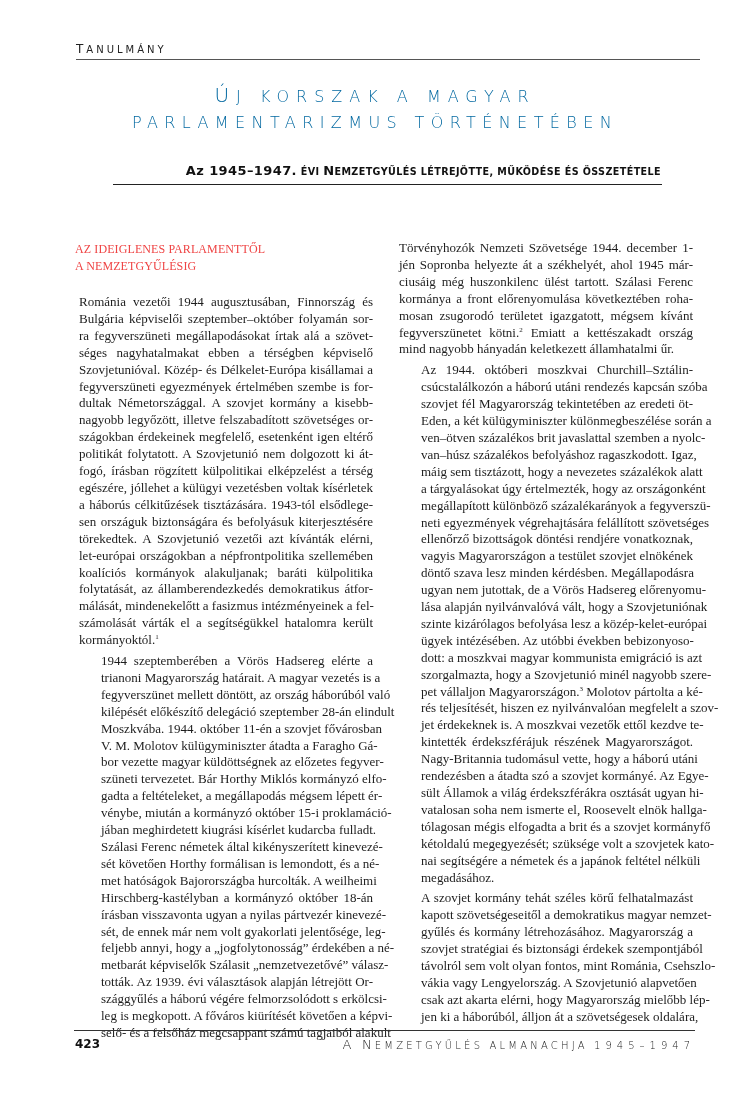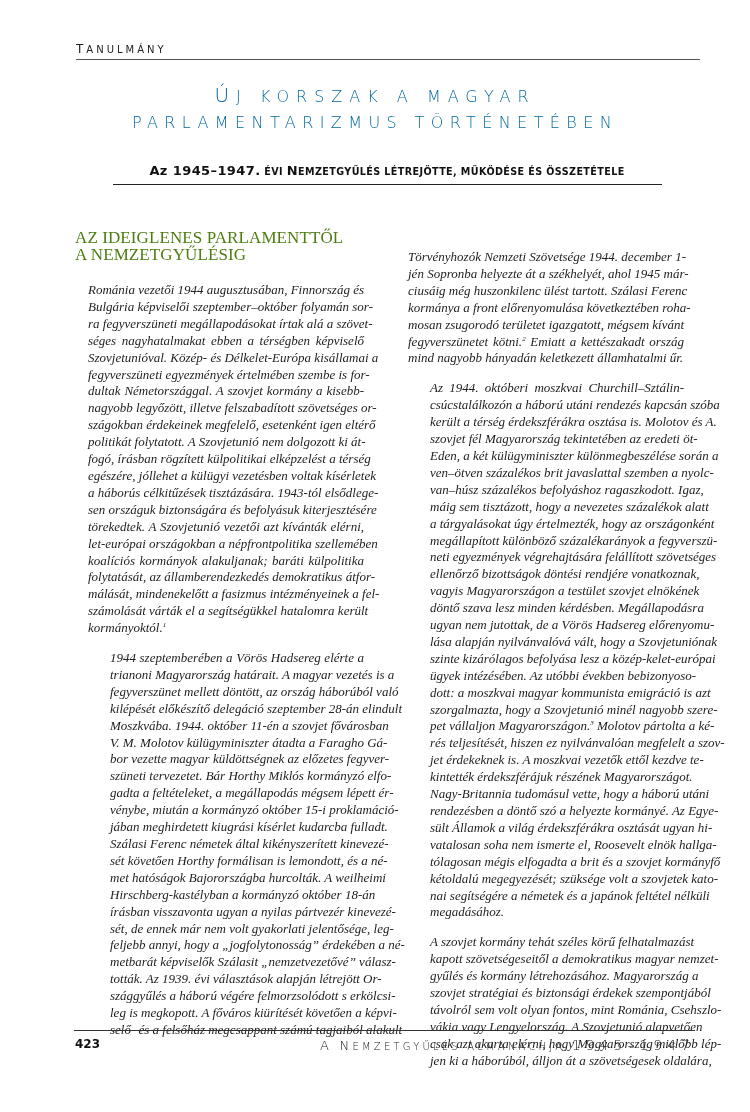--- a/index.html
+++ b/index.html
@@ -12,56 +12,56 @@
   .rule-top { position: absolute; left: 76px; top: 59px; width: 624px; height: 1px; background: #555; }
   .title {
     position: absolute; left: 0; width: 750px; text-align: center;
     font-family: "DejaVu Sans", sans-serif; font-weight: 200; color: #0369a1;
     font-size: 16px; letter-spacing: 7px;
   }
   .title.l1 { top: 83px; }
   .title.l2 { top: 113px; letter-spacing: 6.4px; }
   .title .cap { font-size: 20px; }
   .subtitle {
-    position: absolute; left: 113px; top: 163px; width: 548px; text-align: center;
+    position: absolute; left: 113px; top: 163px; width: 548px; text-align: right;
     font-family: "DejaVu Sans", sans-serif; font-weight: bold; font-size: 9.6px; color: #111; letter-spacing: 0.4px;
     white-space: nowrap;
   }
   .subtitle .cap { font-size: 13px; }
   .rule-sub { position: absolute; left: 113px; top: 184px; width: 549px; height: 1px; background: #222; }
 
   .col {
     position: absolute; top: 229px; width: 302px;
     font-family: "Liberation Serif", "DejaVu Serif", serif; font-size: 13px; line-height: 16.9px;
     color: #1d1d1d; text-align: justify;
   }
   .col.left { left: 75px; }
   .col.right { left: 395px; top: 236px; }
   .heading {
-    font-family: "Liberation Serif", serif; font-size: 17px; line-height: 17px; color: #4d7c0f;
-    margin: 0 0 19px 0; letter-spacing: 0.1px;
+    font-family: "Liberation Serif", serif; font-size: 12px; line-height: 17px; color: #ef4444;
+    margin: 12px 0 19px 0; letter-spacing: 0.1px;
   }
-  .col p { margin: 13px; font-style: italic; }
+  .col p { margin: 4px; }
   .col p.indent { text-indent: 22px; }
   .ln { display: block; text-align: justify; text-align-last: justify; white-space: nowrap; }
   .ln.last { text-align-last: left; }
   sup { font-size: 7px; line-height: 0; vertical-align: 5px; }
 
   .rule-bottom { position: absolute; left: 74px; top: 1030px; width: 621px; height: 1px; background: #333; }
   .page-num {
     position: absolute; left: 75px; top: 1037px;
     font-family: "DejaVu Sans", sans-serif; font-weight: bold; font-size: 12px; color: #111;
   }
   .running-foot {
     position: absolute; right: 55px; top: 1037px;
     font-family: "DejaVu Sans", sans-serif; font-weight: 200; font-size: 10px; letter-spacing: 3.2px; color: #222;
     white-space: nowrap;
   }
   .running-foot .big { font-size: 13px; }
-  .running-foot .yrs { font-size: 14px; letter-spacing: 5px; }
+  .running-foot .yrs { font-size: 10px; letter-spacing: 5px; }
 </style>
 </head>
 <body>
 
 <div class="sec-label"><span class="big">T</span><span>ANULMÁNY</span></div>
 <div class="rule-top"></div>
 
 <div class="title l1"><span class="cap">Ú</span><span>J KORSZAK A MAGYAR</span></div>
 <div class="title l2">PARLAMENTARIZMUS TÖRTÉNETÉBEN</div>
 
@@ -129,21 +129,20 @@
       <span class="ln"><span>jén Sopronba helyezte át a székhelyét, ahol 1945 már-</span></span>
       <span class="ln"><span>ciusáig még huszonkilenc ülést tartott. Szálasi Ferenc</span></span>
       <span class="ln"><span>kormánya a front előrenyomulása következtében roha-</span></span>
       <span class="ln"><span>mosan zsugorodó területet igazgatott, mégsem kívánt</span></span>
       <span class="ln"><span>fegyverszünetet kötni.</span><sup>2</sup><span> Emiatt a kettészakadt ország</span></span>
       <span class="ln last"><span>mind nagyobb hányadán keletkezett államhatalmi űr.</span></span>
     </p>
   <p class="indent" id="rp2">
       <span class="ln"><span>Az 1944. októberi moszkvai Churchill–Sztálin-</span></span>
       <span class="ln"><span>csúcstalálkozón a háború utáni rendezés kapcsán szóba</span></span>
-      <span class="ln"><span>került a térség érdekszférákra osztása is. Molotov és A.</span></span>
       <span class="ln"><span>szovjet fél Magyarország tekintetében az eredeti öt-</span></span>
       <span class="ln"><span>Eden, a két külügyminiszter különmegbeszélése során a</span></span>
       <span class="ln"><span>ven–ötven százalékos brit javaslattal szemben a nyolc-</span></span>
       <span class="ln"><span>van–húsz százalékos befolyáshoz ragaszkodott. Igaz,</span></span>
       <span class="ln"><span>máig sem tisztázott, hogy a nevezetes százalékok alatt</span></span>
       <span class="ln"><span>a tárgyalásokat úgy értelmezték, hogy az országonként</span></span>
       <span class="ln"><span>megállapított különböző százalékarányok a fegyverszü-</span></span>
       <span class="ln"><span>neti egyezmények végrehajtására felállított szövetséges</span></span>
       <span class="ln"><span>ellenőrző bizottságok döntési rendjére vonatkoznak,</span></span>
       <span class="ln"><span>vagyis Magyarországon a testület szovjet elnökének</span></span>
@@ -152,21 +151,21 @@
       <span class="ln"><span>lása alapján nyilvánvalóvá vált, hogy a Szovjetuniónak</span></span>
       <span class="ln"><span>szinte kizárólagos befolyása lesz a közép-kelet-európai</span></span>
       <span class="ln"><span>ügyek intézésében. Az utóbbi években bebizonyoso-</span></span>
       <span class="ln"><span>dott: a moszkvai magyar kommunista emigráció is azt</span></span>
       <span class="ln"><span>szorgalmazta, hogy a Szovjetunió minél nagyobb szere-</span></span>
       <span class="ln"><span>pet vállaljon Magyarországon.</span><sup>3</sup><span> Molotov pártolta a ké-</span></span>
       <span class="ln"><span>rés teljesítését, hiszen ez nyilvánvalóan megfelelt a szov-</span></span>
       <span class="ln"><span>jet érdekeknek is. A moszkvai vezetők ettől kezdve te-</span></span>
       <span class="ln"><span>kintették érdekszférájuk részének Magyarországot.</span></span>
       <span class="ln"><span>Nagy-Britannia tudomásul vette, hogy a háború utáni</span></span>
-      <span class="ln"><span>rendezésben a döntő szó a helyezte kormányé. Az Egye-</span></span>
+      <span class="ln"><span>rendezésben a átadta szó a szovjet kormányé. Az Egye-</span></span>
       <span class="ln"><span>sült Államok a világ érdekszférákra osztását ugyan hi-</span></span>
       <span class="ln"><span>vatalosan soha nem ismerte el, Roosevelt elnök hallga-</span></span>
       <span class="ln"><span>tólagosan mégis elfogadta a brit és a szovjet kormányfő</span></span>
       <span class="ln"><span>kétoldalú megegyezését; szüksége volt a szovjetek kato-</span></span>
       <span class="ln"><span>nai segítségére a németek és a japánok feltétel nélküli</span></span>
       <span class="ln last"><span>megadásához.</span></span>
     </p>
   <p class="indent" id="rp3">
       <span class="ln"><span>A szovjet kormány tehát széles körű felhatalmazást</span></span>
       <span class="ln"><span>kapott szövetségeseitől a demokratikus magyar nemzet-</span></span>

